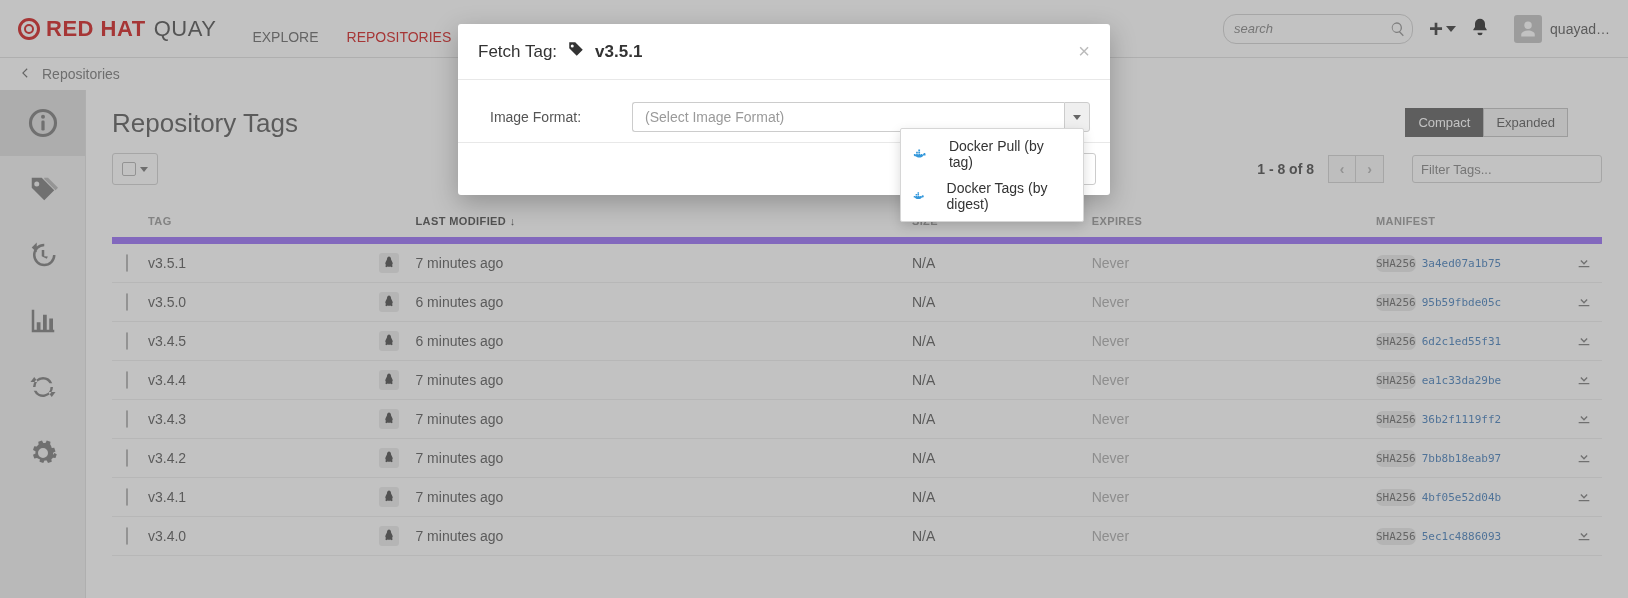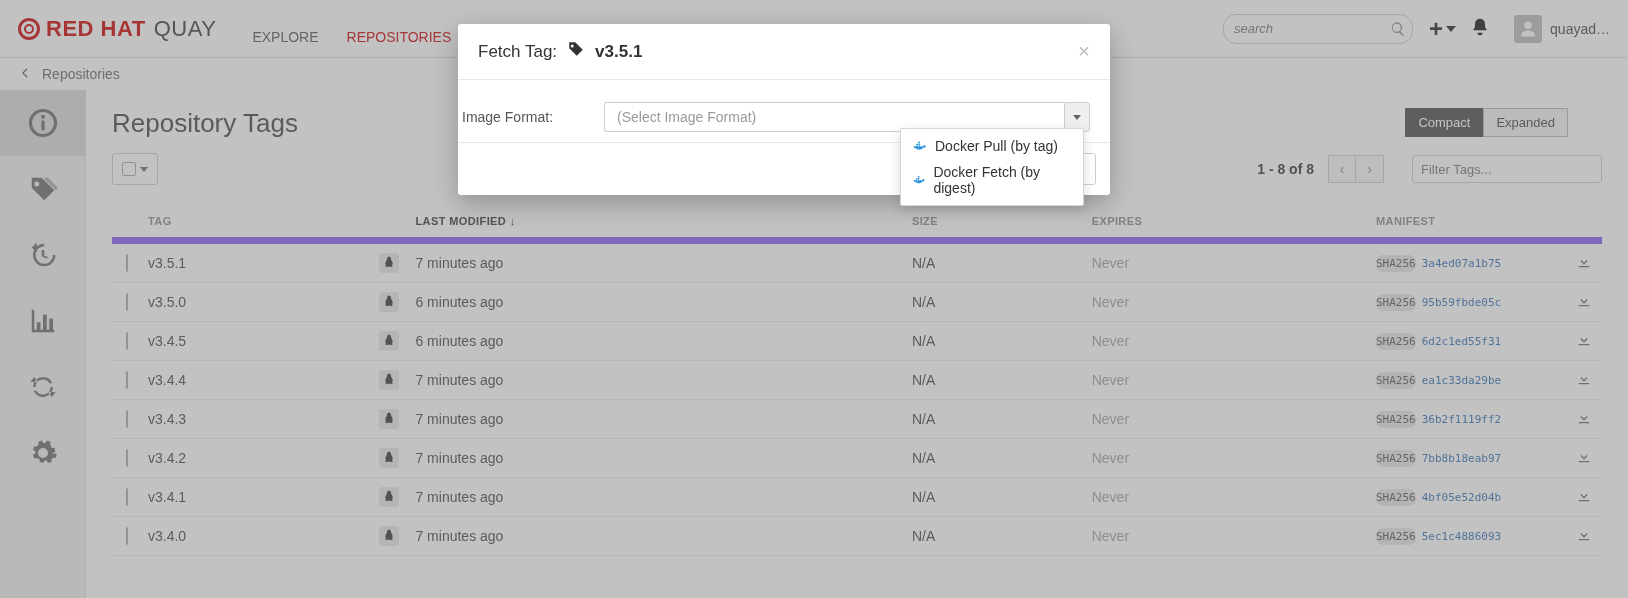--- a/index.html
+++ b/index.html
@@ -62,30 +62,30 @@
   .osicon svg { width: 12px; height: 14px; fill: #333; }
   .sha { display: inline-block; background: #e6e6e6; color: #555; font-family: ui-monospace, Menlo, monospace; font-size: 11px; padding: 2px 0; border-radius: 7px; margin-right: 6px; }
   .hash { font-family: ui-monospace, Menlo, monospace; font-size: 11px; color: #2f6fb3; }
   .dl svg { width: 16px; height: 16px; fill: #6b6b6b; }
   .muted { color: #a0a0a0; }
   
   .backdrop { position: absolute; inset: 0; background: rgba(120,120,120,.45); }
   .modal { position: absolute; left: 458px; top: 24px; width: 652px; background: #fff; border-radius: 3px; box-shadow: 0 8px 26px rgba(0,0,0,.25); }
   .modal-head { padding: 16px 20px; border-bottom: 1px solid #e8e8e8; display: flex; align-items: center; gap: 10px; font-size: 17px; color: #333; }
   .modal-head .close { margin-left: auto; color: #bbb; font-size: 20px; cursor: pointer; }
-  .modal-body { padding: 22px 20px 10px 4px; display: flex; align-items: center; gap: 32px; }
+  .modal-body { padding: 22px 20px 10px 32px; display: flex; align-items: center; gap: 32px; }
   .modal-body label { font-size: 14px; color: #555; min-width: 110px; }
   .selectbox { flex: 1; display: flex; }
   .selectbox .field { flex: 1; height: 30px; border: 1px solid #ccc; border-right: none; border-radius: 3px 0 0 3px; display: flex; align-items: center; padding: 0 12px; color: #9a9a9a; font-size: 14px; }
   .selectbox .ddbtn { width: 26px; border: 1px solid #ccc; border-radius: 0 3px 3px 0; background: #efefef; display: flex; align-items: center; justify-content: center; }
   .modal-foot { border-top: 1px solid #e8e8e8; padding: 10px 14px; display: flex; justify-content: flex-end; }
   .closebtn { border: 1px solid #ccc; background: #fff; padding: 7px 16px; border-radius: 3px; color: #444; font-size: 14px; }
   
   .ddmenu { position: absolute; left: 900px; top: 128px; width: 184px; background: #fff; border: 1px solid #d6d6d6; border-radius: 2px; box-shadow: 0 4px 12px rgba(0,0,0,.15); padding: 4px 0; }
-  .ddmenu .item { display: flex; align-items: center; gap: 6px; padding: 5px 12px; font-size: 14px; color: #333; }
+  .ddmenu .item { display: flex; align-items: center; gap: 20px; padding: 5px 12px; font-size: 14px; color: #333; }
   .ddmenu .item svg { width: 16px; height: 12px; fill: #3498db; }
   .tagicon svg { width: 18px; height: 18px; fill: #333; }
 </style>
 </head>
 <body>
 
 <div class="topbar">
   <div class="logo">
     <span class="mark"></span>
     <span class="rh">RED HAT</span>
@@ -372,15 +372,15 @@
   <div class="item">
     <svg viewBox="0 0 36 24">
         <path d="M2 12h4v4H2zM7 12h4v4H7zM12 12h4v4h-4zM7 7h4v4H7zM12 7h4v4h-4zM12 2h4v4h-4zM17 12h4v4h-4zM24 11c1-2 4-1 4-1s-1 3 1 4c-1 2-4 2-5 1-3 6-13 7-18 2 0 0-4 0-4-3h19c1 0 2-1 3-3z"></path>
       </svg>
     <span>Docker Pull (by tag)</span>
   </div>
   <div class="item">
     <svg viewBox="0 0 36 24">
         <path d="M2 12h4v4H2zM7 12h4v4H7zM12 12h4v4h-4zM7 7h4v4H7zM12 7h4v4h-4zM12 2h4v4h-4zM17 12h4v4h-4zM24 11c1-2 4-1 4-1s-1 3 1 4c-1 2-4 2-5 1-3 6-13 7-18 2 0 0-4 0-4-3h19c1 0 2-1 3-3z"></path>
       </svg>
-    <span>Docker Fetch (by digest)</span>
+    <span>Docker Tags (by digest)</span>
   </div>
 </div>
 
 </body></html>

